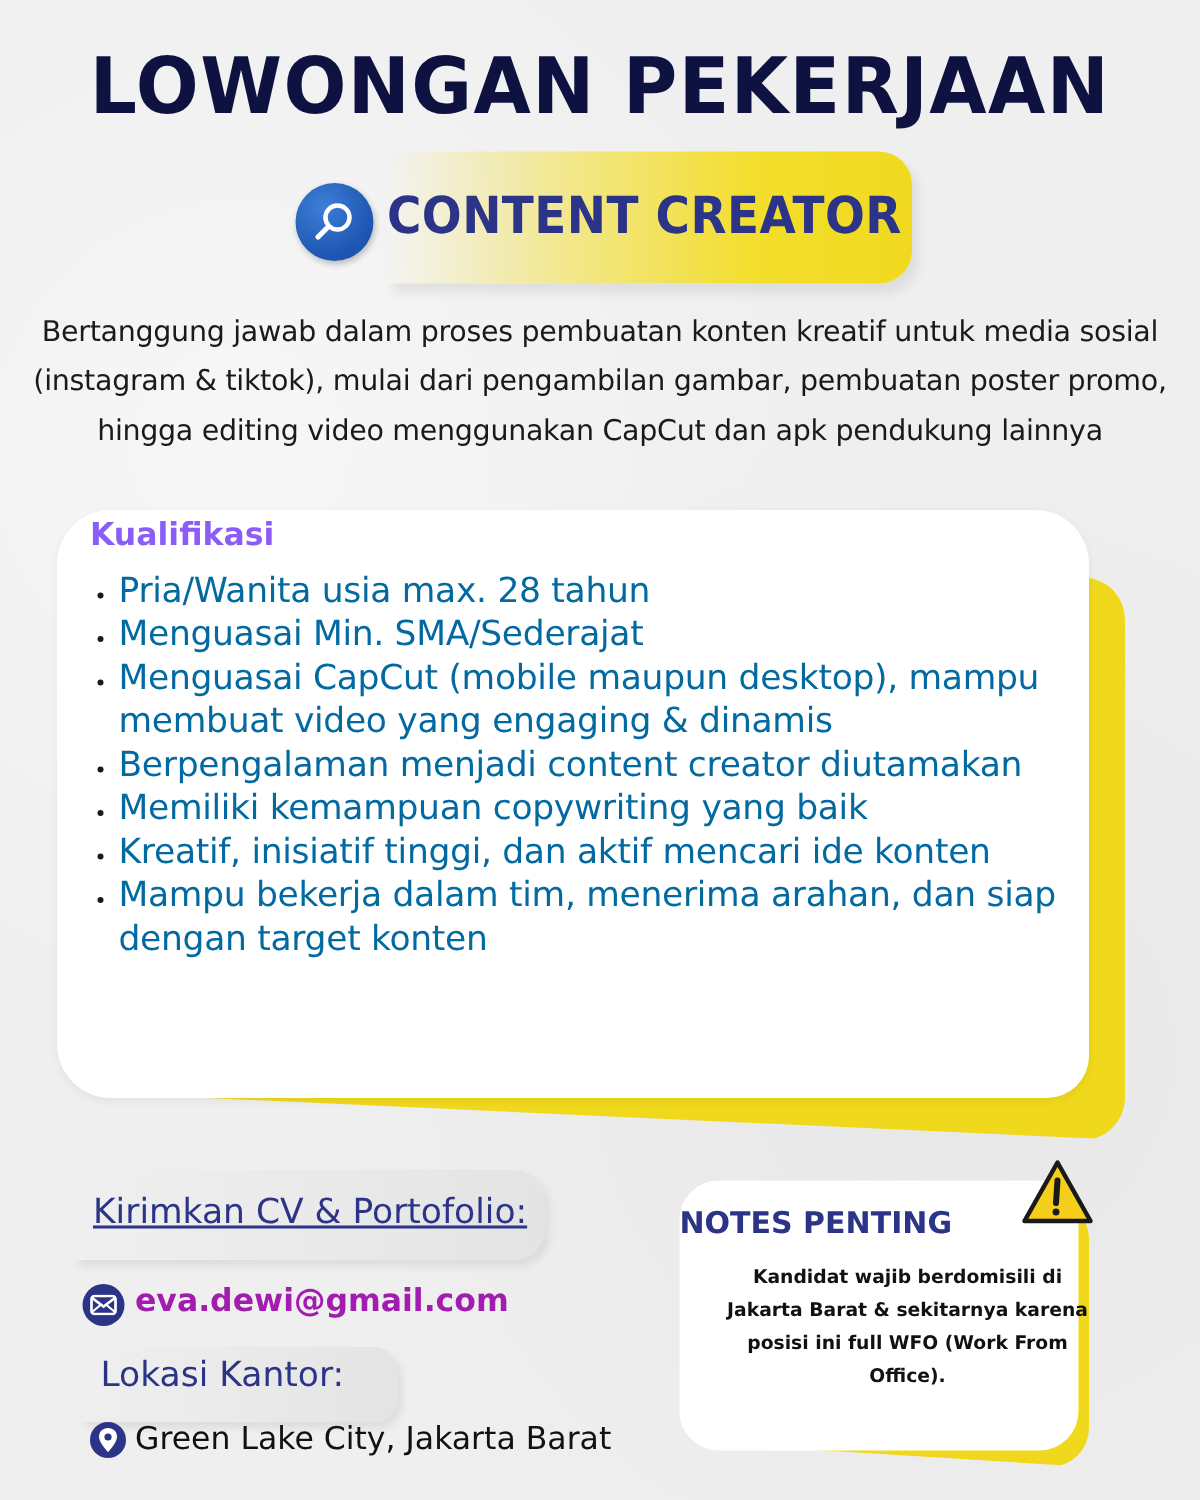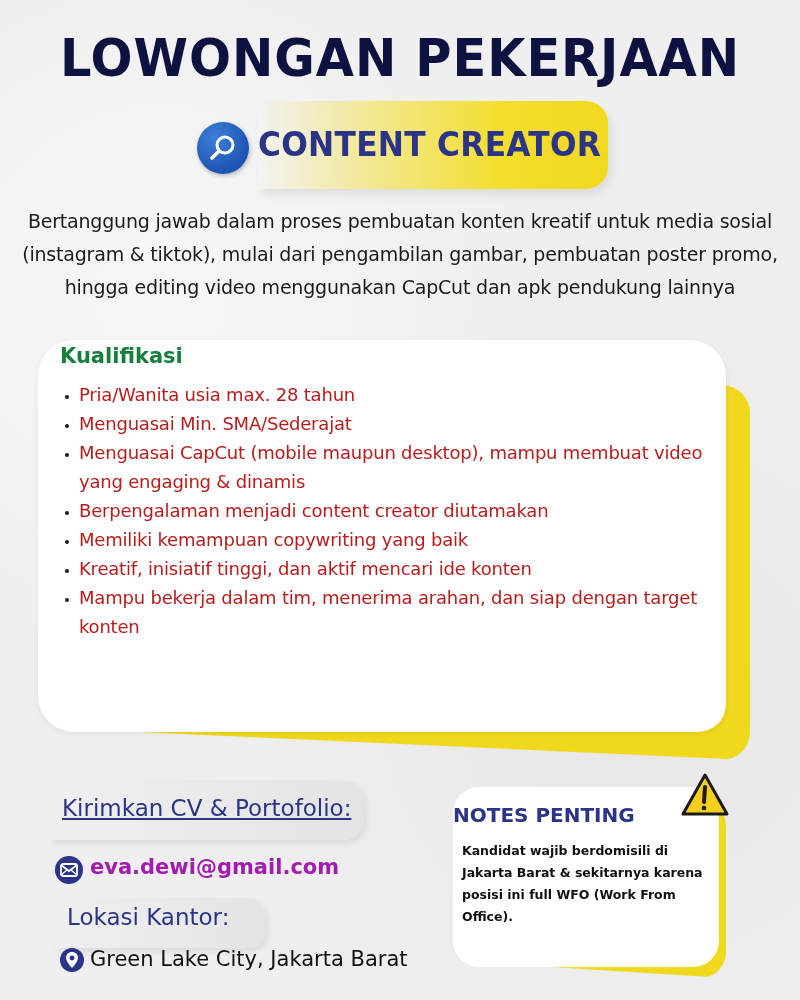--- a/index.html
+++ b/index.html
@@ -54,25 +54,25 @@
       clip-path: polygon(0 0, 100% 0, 100% 100%, 0 92%);
     }
     .qual-card {
       position: absolute; left: 38px; top: 340px; width: 688px; height: 392px;
       background: #ffffff;
       border-radius: 36px 36px 28px 36px;
       box-shadow: 0 2px 6px rgba(0,0,0,0.06);
     }
     .qual-title {
       position: absolute; left: 60px; top: 344px;
-      font-weight: 700; font-size: 21px; color: #15803d;
+      font-weight: 700; font-size: 21px; color: #8b5cf6;
     }
     .qual-list {
       position: absolute; left: 60px; top: 380px; width: 660px;
-      list-style: none; font-size: 18px; line-height: 29px; color: #b91c1c;
+      list-style: none; font-size: 23px; line-height: 29px; color: #0369a1;
     }
     .qual-list li { position: relative; padding-left: 19px; letter-spacing: -0.2px; }
     .qual-list li::before {
       content: ""; position: absolute; left: 5px; top: 15px;
       width: 4px; height: 4px; border-radius: 50%; background: #1a1a1a;
     }
     .cv-pill {
       position: absolute; left: 50px; top: 780px; width: 313px; height: 60px;
       border-radius: 0 20px 20px 0;
       background: linear-gradient(90deg, rgba(239,239,239,0) 0%, #ebebeb 40%, #e4e4e4 100%);
@@ -113,21 +113,21 @@
     }
     .notes-card {
       position: absolute; left: 453px; top: 787px; width: 266px; height: 180px;
       background: #fff; border-radius: 26px;
     }
     .notes-title {
       position: absolute; left: 453px; top: 803px; width: 266px; text-align: left;
       font-weight: 700; font-size: 20px; color: #2b3487;
     }
     .notes-body {
-      position: absolute; left: 462px; top: 840px; width: 250px; 
+      position: absolute; left: 480px; top: 840px; width: 250px; text-align: center;
       font-weight: 700; font-size: 12.5px; line-height: 22px; color: #111;
     }
     .warn-icon { position: absolute; left: 680px; top: 772px; }
   </style>
 </head>
 <body>
 
 <div class="title">LOWONGAN PEKERJAAN</div>
 
 <div class="role-pill"></div>

